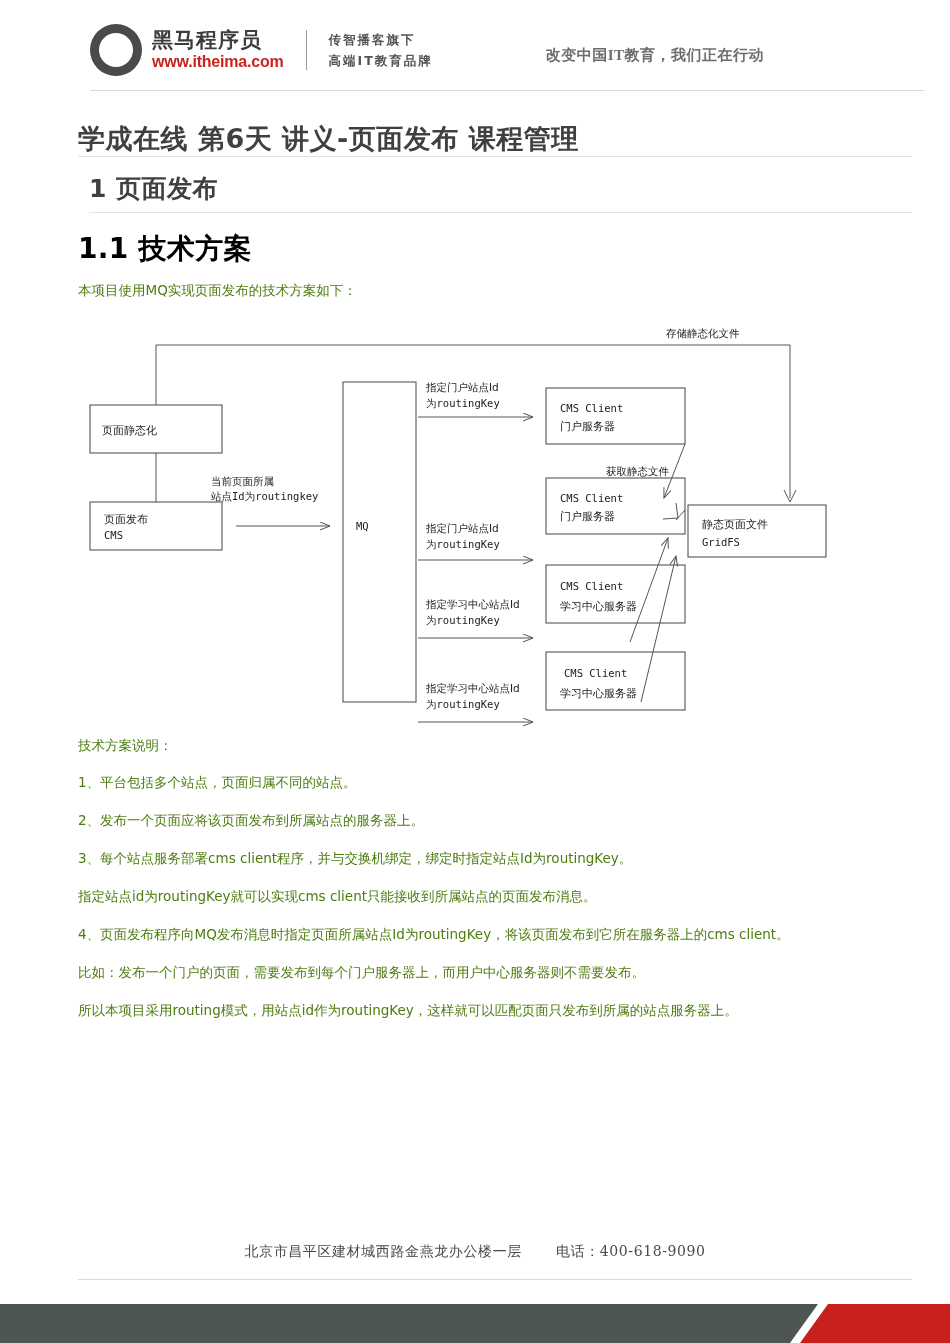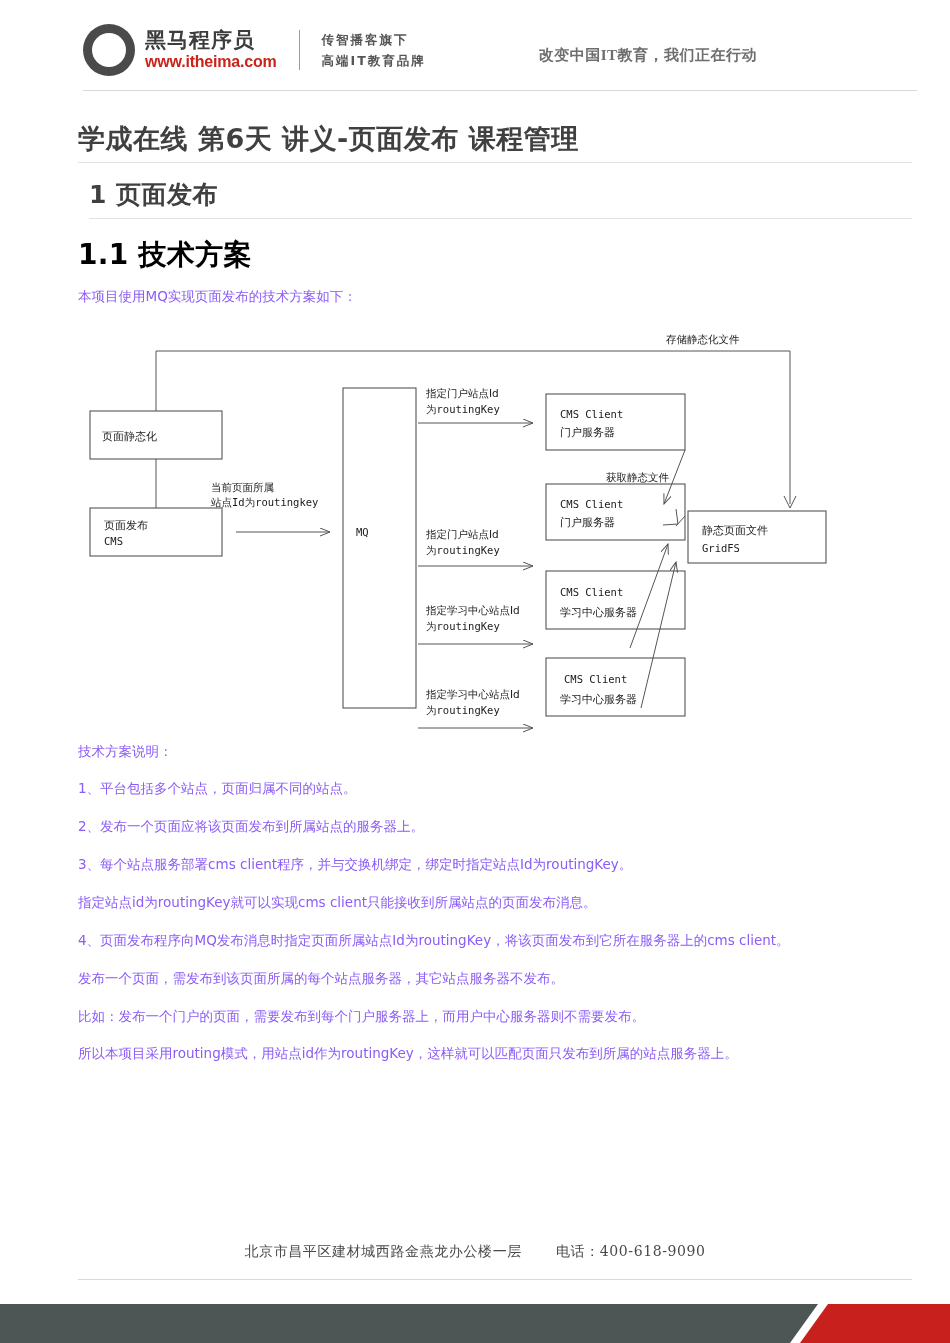--- a/index.html
+++ b/index.html
@@ -10,21 +10,21 @@
     background: #ffffff;
     font-family: "Liberation Sans", "DejaVu Sans", sans-serif;
     color: #595959;
     position: relative;
     overflow: hidden;
   }
 
   
   .page-header {
     position: absolute;
-    left: 5px; top: 0;
+    left: 12px; top: 0;
     width: 792px;
     height: 98px;
   }
   .logo-block {
     position: absolute;
     left: 78px; top: 24px;
     display: flex;
     align-items: center;
     gap: 10px;
   }
@@ -102,21 +102,21 @@
     width: 834px;
   }
   h1.doc-title {
     margin: 0;
     font-size: 27px;
     font-weight: bold;
     color: #404040;
     letter-spacing: 0.5px;
     line-height: 1.25;
     font-family: "DejaVu Sans", "Liberation Sans", sans-serif;
-    padding-bottom: 6px;
+    padding-bottom: 0;
     border-bottom: 1px solid #e2e2e2;
   }
   h2.sec1 {
     margin: 16px 0 0 11px;
     font-size: 25px;
     font-weight: bold;
     color: #404040;
     letter-spacing: 0.5px;
     line-height: 1.3;
     font-family: "DejaVu Sans", "Liberation Sans", sans-serif;
@@ -129,21 +129,21 @@
     font-weight: bold;
     color: #000000;
     letter-spacing: 0.3px;
     line-height: 1.3;
     font-family: "DejaVu Sans", "Liberation Sans", sans-serif;
   }
   p.body-text {
     margin: 0;
     font-size: 13.5px;
     line-height: 1.62;
-    color: #8b5cf6;
+    color: #4d7c0f;
     font-family: "DejaVu Sans", "Liberation Sans", sans-serif;
   }
   .intro-para { margin-top: 29px; }
   .notes { margin-top: 0; }
   .notes p.body-text { margin-bottom: 16px; }
   .notes p.body-text:last-child { margin-bottom: 0; }
 
   
   .diagram-wrap {
     margin-top: 18px;
@@ -321,21 +321,20 @@
     </svg>
   </div>
 
   <div class="notes">
     <p class="body-text">技术方案说明：</p>
     <p class="body-text">1、平台包括多个站点，页面归属不同的站点。</p>
     <p class="body-text">2、发布一个页面应将该页面发布到所属站点的服务器上。</p>
     <p class="body-text">3、每个站点服务部署cms client程序，并与交换机绑定，绑定时指定站点Id为routingKey。</p>
     <p class="body-text">指定站点id为routingKey就可以实现cms client只能接收到所属站点的页面发布消息。</p>
     <p class="body-text">4、页面发布程序向MQ发布消息时指定页面所属站点Id为routingKey，将该页面发布到它所在服务器上的cms client。</p>
-    <p class="body-text">发布一个页面，需发布到该页面所属的每个站点服务器，其它站点服务器不发布。</p>
     <p class="body-text">比如：发布一个门户的页面，需要发布到每个门户服务器上，而用户中心服务器则不需要发布。</p>
     <p class="body-text">所以本项目采用routing模式，用站点id作为routingKey，这样就可以匹配页面只发布到所属的站点服务器上。</p>
   </div>
 </div>
 
 <div class="page-footer">
   <div class="footer-text">
     <span>北京市昌平区建材城西路金燕龙办公楼一层</span>
     <span style="display:inline-block;width:24px"></span>
     <span>电话：400-618-9090</span>

